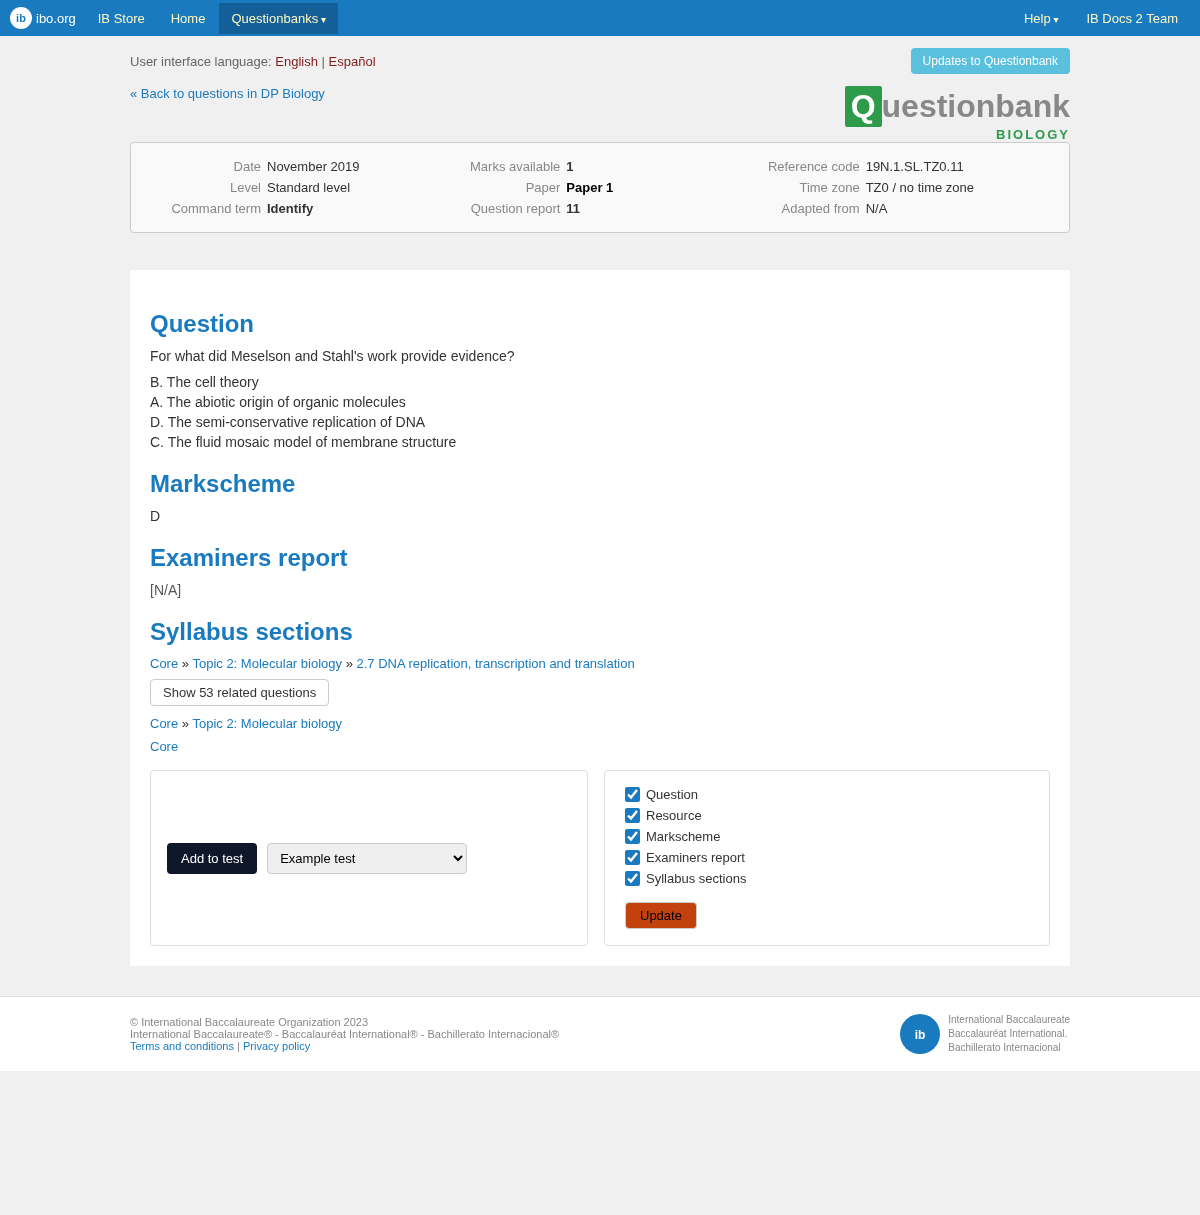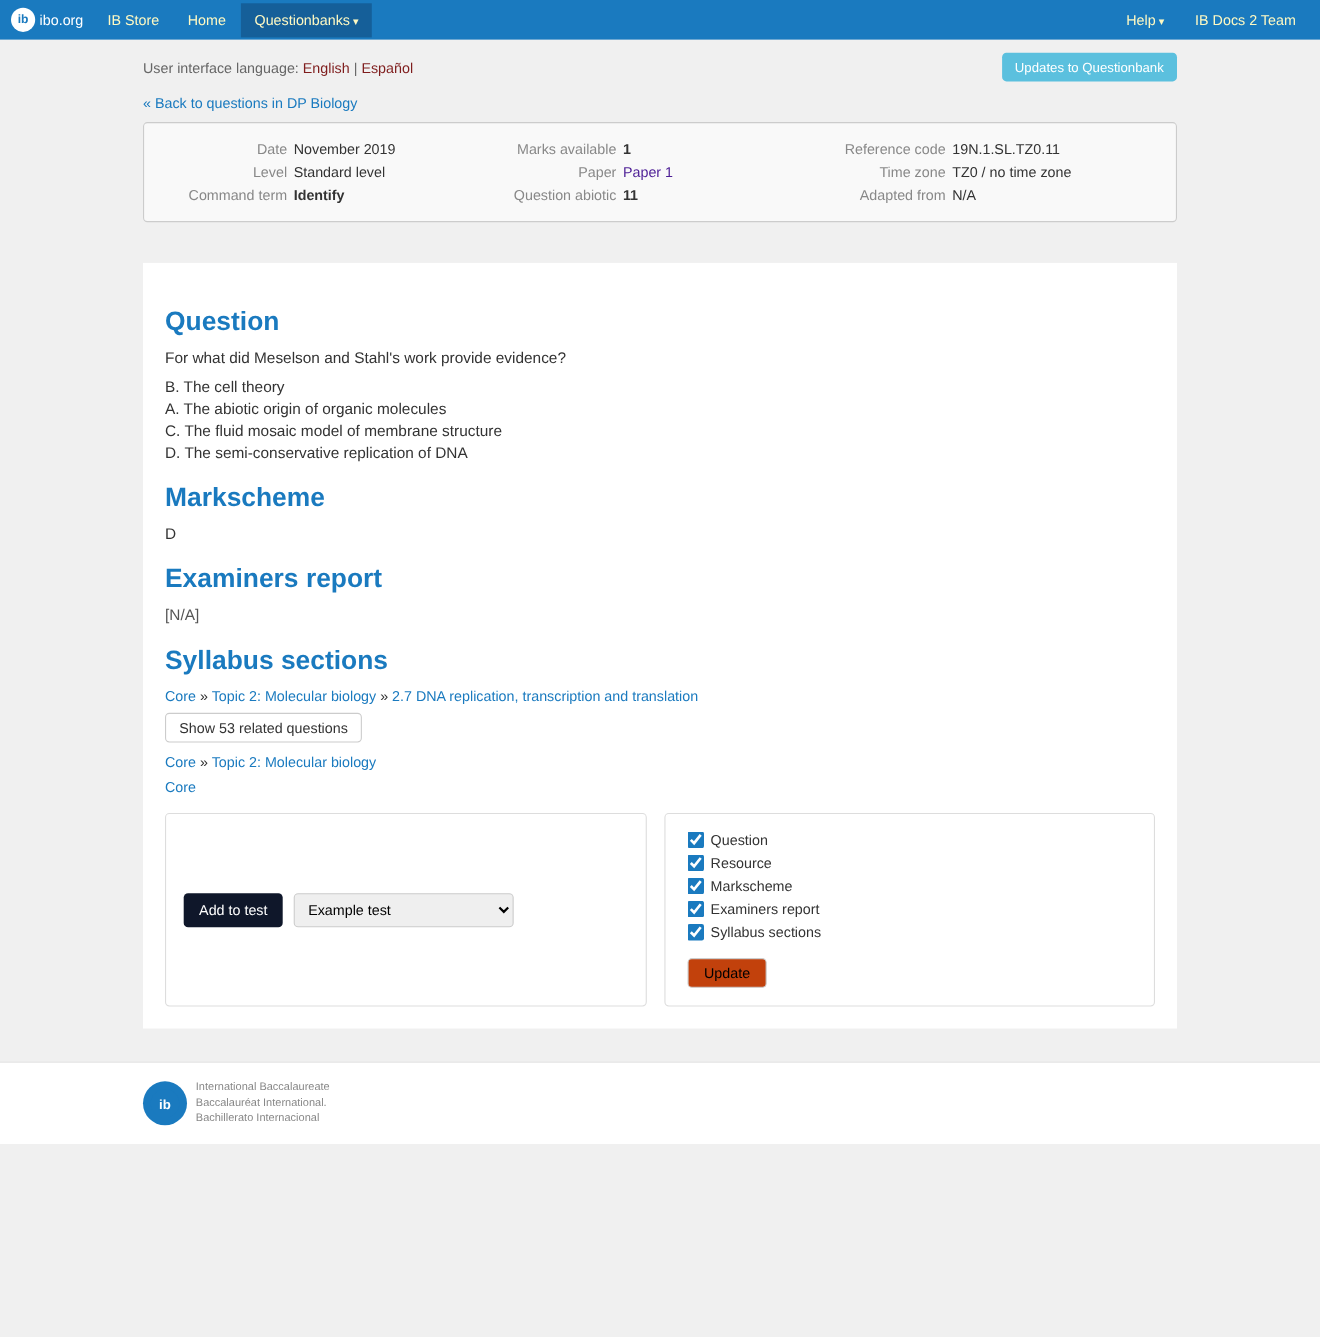--- a/index.html
+++ b/index.html
@@ -127,21 +127,21 @@
       margin-bottom: 37px;
       display: grid;
       grid-template-columns: 1fr 1fr 1fr;
       gap: 6px 0;
       font-size: 13px;
     }
     .meta-row { display: flex; gap: 6px; }
     .meta-label { color: #888; text-align: right; min-width: 110px; }
     .meta-value { color: #333; font-weight: normal; }
     .meta-value.bold { font-weight: bold; }
-    .meta-value.blue { color: #4c1d95; font-weight: normal; }
+    .meta-value.blue { color: #000000; font-weight: bold; }
 
     
     .section-heading {
       color: #1a7abf;
       font-size: 24px;
       font-weight: bold;
       margin: 20px 0 10px 0;
     }
 
     
@@ -305,20 +305,28 @@
     <div class="lang-bar">
       <span>User interface language:</span>
       <a>English</a>
       <span> | </span>
       <a>Español</a>
     </div>
     <button class="btn-updates">Updates to Questionbank</button>
   </div>
 
   <div class="clearfix">
+    <div class="logo-wrapper">
+      <div>
+        <span class="qb-logo">
+          <span class="q-box">Q</span><span class="rest">uestionbank</span>
+        </span>
+        <div class="qb-subtitle">BIOLOGY</div>
+      </div>
+    </div>
     <div class="back-link">
       <a>« Back to questions in DP Biology</a>
     </div>
   </div>
 
   <div class="meta-box">
     <div class="meta-row">
       <span class="meta-label">Date</span>
       <span class="meta-value">November 2019</span>
     </div>
@@ -340,36 +348,36 @@
     </div>
     <div class="meta-row">
       <span class="meta-label">Time zone</span>
       <span class="meta-value">TZ0 / no time zone</span>
     </div>
     <div class="meta-row">
       <span class="meta-label">Command term</span>
       <span class="meta-value bold">Identify</span>
     </div>
     <div class="meta-row">
-      <span class="meta-label">Question abiotic</span>
+      <span class="meta-label">Question report</span>
       <span class="meta-value bold">11</span>
     </div>
     <div class="meta-row">
       <span class="meta-label">Adapted from</span>
       <span class="meta-value">N/A</span>
     </div>
   </div>
 
   <div class="content-wrapper">
     <h2 class="section-heading">Question</h2>
     <p class="question-text">For what did Meselson and Stahl's work provide evidence?</p>
     <p class="answer-option">B. The cell theory</p>
     <p class="answer-option">A. The abiotic origin of organic molecules</p>
+    <p class="answer-option">D. The semi-conservative replication of DNA</p>
     <p class="answer-option">C. The fluid mosaic model of membrane structure</p>
-    <p class="answer-option">D. The semi-conservative replication of DNA</p>
 
     
     <h2 class="section-heading">Markscheme</h2>
     <p class="markscheme-answer">D</p>
 
     
     <h2 class="section-heading">Examiners report</h2>
     <p class="examiners-text">[N/A]</p>
 
     
@@ -429,20 +437,29 @@
           <span>Syllabus sections</span>
         </label>
         <button class="btn-update">Update</button>
       </div>
     </div>
   </div>
 </div>
 
 <div class="footer">
   <div class="footer-inner">
+    <div class="footer-text">
+      <div>© International Baccalaureate Organization 2023</div>
+      <div>International Baccalaureate® - Baccalauréat International® - Bachillerato Internacional®</div>
+      <div>
+        <a>Terms and conditions</a>
+        <span> | </span>
+        <a>Privacy policy</a>
+      </div>
+    </div>
     <div class="footer-logo">
       <div class="footer-ib-logo">
         <svg width="28" height="28" viewBox="0 0 28 28">
           <circle cx="14" cy="14" r="13" fill="#1a7abf"></circle>
           <text x="14" y="19" text-anchor="middle" fill="white" font-size="12" font-weight="bold" font-family="Arial">ib</text>
         </svg>
       </div>
       <div class="footer-org-text">
         <div>International Baccalaureate</div>
         <div>Baccalauréat International.</div>

